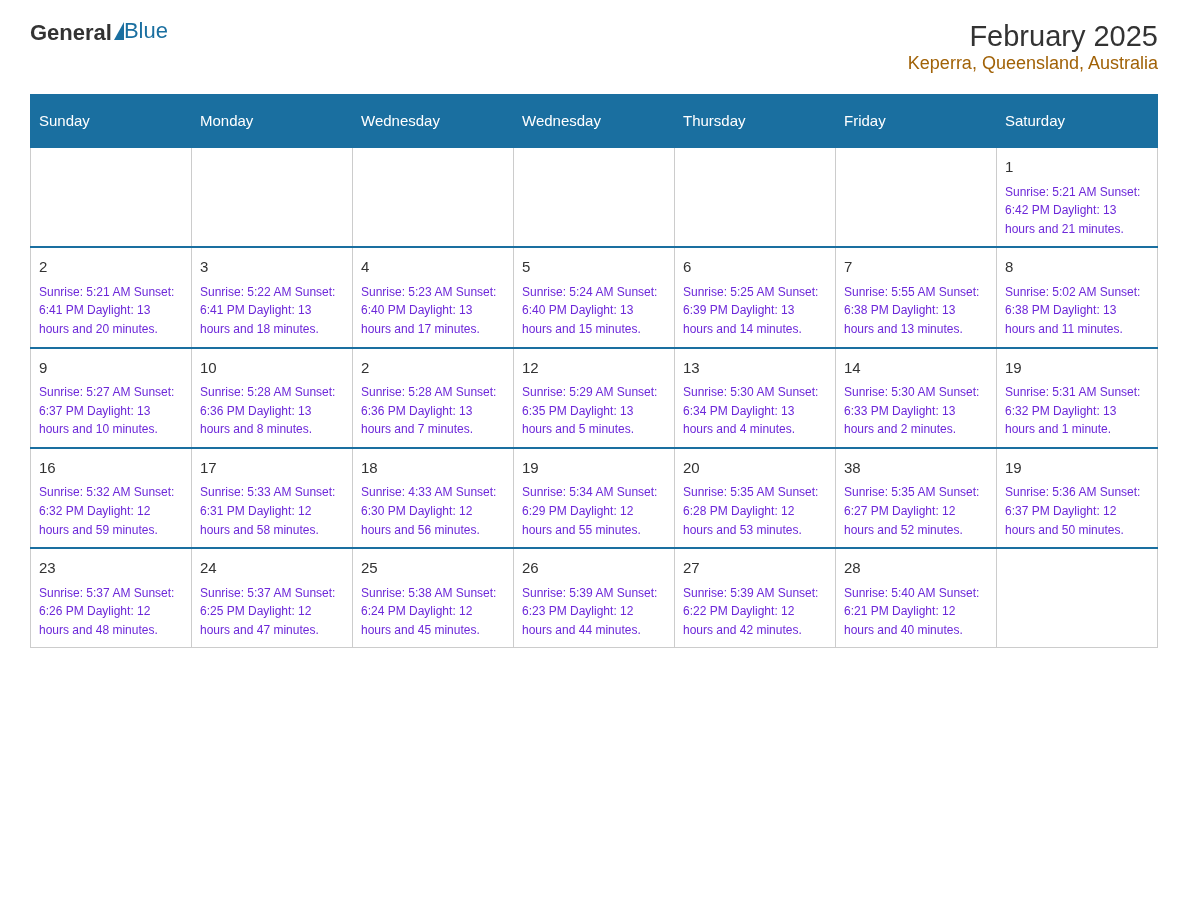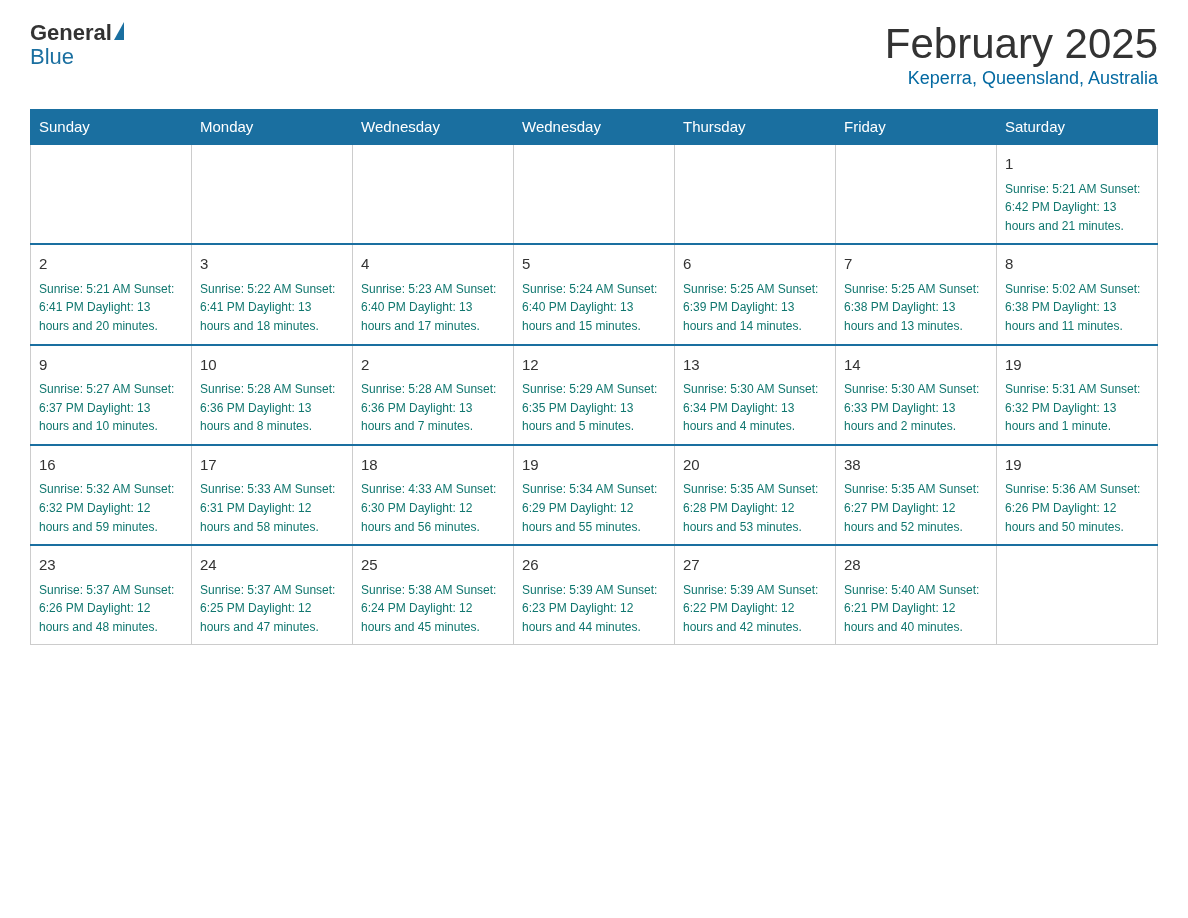--- a/index.html
+++ b/index.html
@@ -10,21 +10,21 @@
       padding: 20px 30px;
     }
     .header {
       display: flex;
       justify-content: space-between;
       align-items: flex-start;
       margin-bottom: 20px;
     }
     .logo {
       display: flex;
-      flex-direction: column;
+      flex-direction: row;
       align-items: flex-start;
     }
     .logo-top {
       display: flex;
       align-items: center;
     }
     .logo-general {
       font-size: 22px;
       font-weight: bold;
       color: #333;
@@ -40,38 +40,38 @@
     .logo-blue {
       font-size: 22px;
       font-weight: normal;
       color: #1a6fa0;
       margin-top: -2px;
     }
     .title-block {
       text-align: right;
     }
     .month-title {
-      font-size: 42px;
+      font-size: 29px;
       font-weight: normal;
       color: #333;
     }
     .location {
       font-size: 18px;
-      color: #0369a1;
+      color: #a16207;
     }
     .calendar {
       width: 100%;
       border-collapse: collapse;
     }
     .calendar th {
       background-color: #1a6fa0;
       color: #fff;
       font-size: 15px;
       font-weight: normal;
-      padding: 8px 8px;
+      padding: 17px 8px;
       text-align: left;
       border: 1px solid #1a6fa0;
     }
     .calendar td {
       vertical-align: top;
       padding: 8px;
       border: 1px solid #ccc;
       width: calc(100% / 7);
       min-height: 110px;
       font-size: 12.5px;
@@ -85,21 +85,21 @@
       font-size: 15px;
       font-weight: normal;
       display: block;
       margin-bottom: 4px;
     }
     .empty {
       background: #f9f9f9;
     }
     .sun-info {
       font-size: 12px;
-      color: #0f766e;
+      color: #6d28d9;
       line-height: 1.55;
     }
   </style>
 </head>
 <body>
 
 <div class="header">
   <div class="logo">
     <div class="logo-top">
       <span class="logo-general">General</span>
@@ -166,21 +166,21 @@
 Daylight: 13 hours and 15 minutes.</div>
         </td>
         <td>
           <span class="day-num">6</span>
           <div class="sun-info">Sunrise: 5:25 AM
 Sunset: 6:39 PM
 Daylight: 13 hours and 14 minutes.</div>
         </td>
         <td>
           <span class="day-num">7</span>
-          <div class="sun-info">Sunrise: 5:25 AM
+          <div class="sun-info">Sunrise: 5:55 AM
 Sunset: 6:38 PM
 Daylight: 13 hours and 13 minutes.</div>
         </td>
         <td>
           <span class="day-num">8</span>
           <div class="sun-info">Sunrise: 5:02 AM
 Sunset: 6:38 PM
 Daylight: 13 hours and 11 minutes.</div>
         </td>
       </tr>
@@ -261,21 +261,21 @@
         </td>
         <td>
           <span class="day-num">38</span>
           <div class="sun-info">Sunrise: 5:35 AM
 Sunset: 6:27 PM
 Daylight: 12 hours and 52 minutes.</div>
         </td>
         <td>
           <span class="day-num">19</span>
           <div class="sun-info">Sunrise: 5:36 AM
-Sunset: 6:26 PM
+Sunset: 6:37 PM
 Daylight: 12 hours and 50 minutes.</div>
         </td>
       </tr>
       <tr>
         <td>
           <span class="day-num">23</span>
           <div class="sun-info">Sunrise: 5:37 AM
 Sunset: 6:26 PM
 Daylight: 12 hours and 48 minutes.</div>
         </td>

